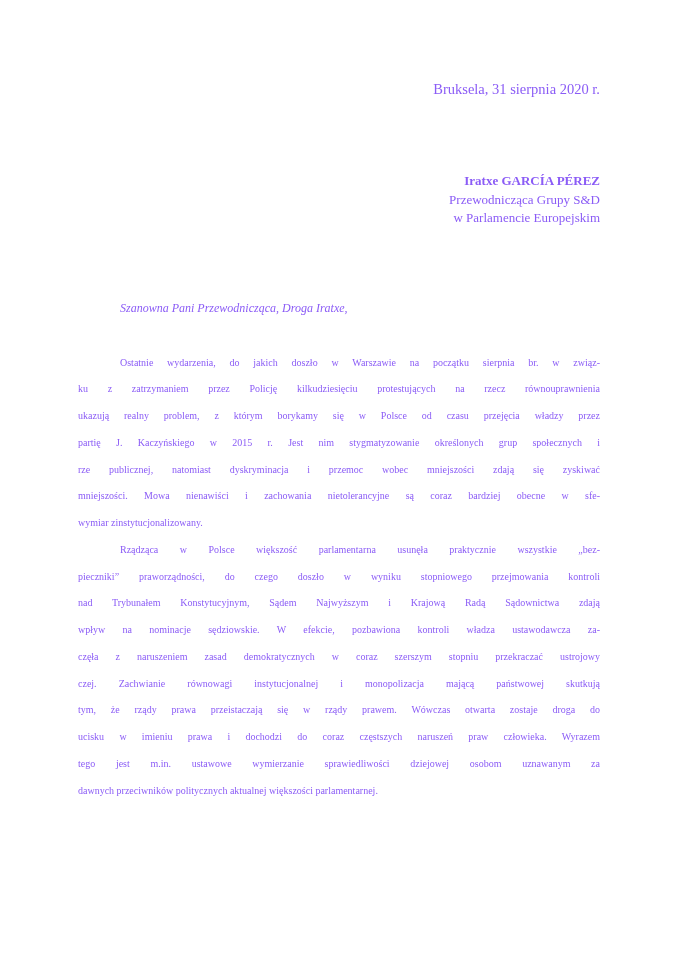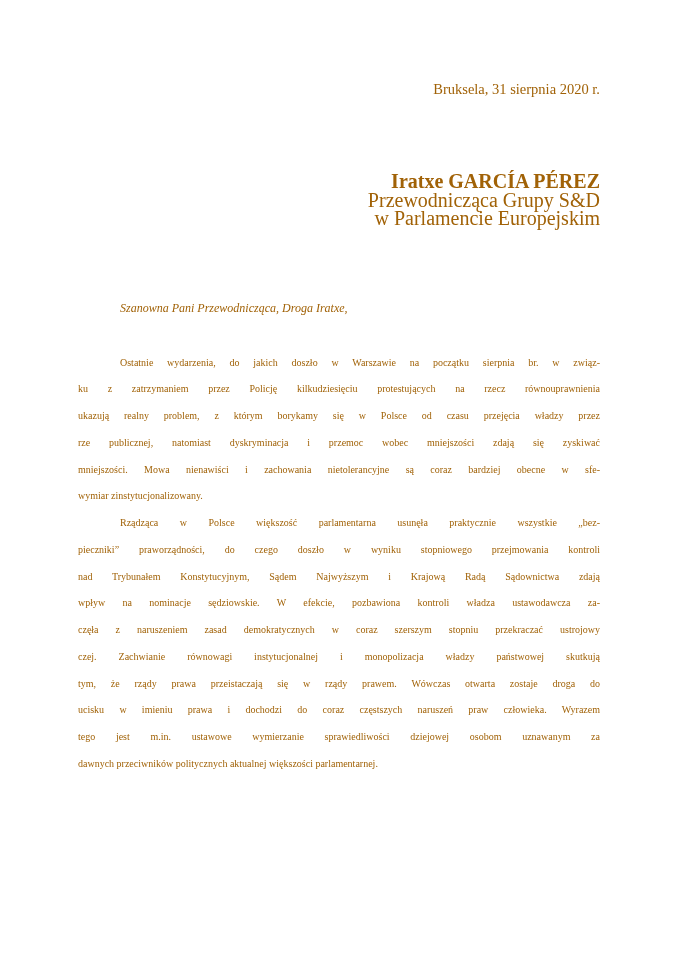--- a/index.html
+++ b/index.html
@@ -21,21 +21,21 @@
   .dateline {
     padding-top: 80px;
     text-align: right;
     font-size: 14.5px;
     line-height: 19px;
     white-space: nowrap;
   }
   .recipient {
     margin-top: 73px;
     text-align: right;
-    font-size: 20px;
+    font-size: 13px;
     line-height: 18.5px;
   }
   .recipient-name {
     font-weight: bold;
   }
   .salutation {
     margin-top: 70px;
     font-size: 12px;
     font-style: italic;
     line-height: 20px;
@@ -55,44 +55,45 @@
   .body-line.first {
     text-indent: 42px;
   }
   .body-line.last {
     text-align-last: left;
   }
 </style>
 </head>
 <body>
 
-<div class="page" style="background: rgb(255, 255, 255); color: #a16207;">
+<div class="page" style="background: rgb(255, 255, 255); color: #8b5cf6;">
 
   <div class="dateline">Bruksela, 31 sierpnia 2020 r.</div>
 
   <div class="recipient">
     <div class="recipient-name">Iratxe GARCÍA PÉREZ</div>
     <div class="recipient-role">Przewodnicząca Grupy S&amp;D</div>
     <div class="recipient-org">w Parlamencie Europejskim</div>
   </div>
 
   <div class="salutation">Szanowna Pani Przewodnicząca, Droga Iratxe,</div>
 
   <div class="letter-body">
       <div class="body-line first">Ostatnie wydarzenia, do jakich doszło w Warszawie na początku sierpnia br. w związ-</div>
       <div class="body-line">ku z zatrzymaniem przez Policję kilkudziesięciu protestujących na rzecz równouprawnienia</div>
       <div class="body-line">ukazują realny problem, z którym borykamy się w Polsce od czasu przejęcia władzy przez</div>
+      <div class="body-line">partię J. Kaczyńskiego w 2015 r. Jest nim stygmatyzowanie określonych grup społecznych i</div>
       <div class="body-line">rze publicznej, natomiast dyskryminacja i przemoc wobec mniejszości zdają się zyskiwać</div>
       <div class="body-line">mniejszości. Mowa nienawiści i zachowania nietolerancyjne są coraz bardziej obecne w sfe-</div>
       <div class="body-line last">wymiar zinstytucjonalizowany.</div>
       <div class="body-line first">Rządząca w Polsce większość parlamentarna usunęła praktycznie wszystkie „bez-</div>
       <div class="body-line">pieczniki” praworządności, do czego doszło w wyniku stopniowego przejmowania kontroli</div>
       <div class="body-line">nad Trybunałem Konstytucyjnym, Sądem Najwyższym i Krajową Radą Sądownictwa zdają</div>
       <div class="body-line">wpływ na nominacje sędziowskie. W efekcie, pozbawiona kontroli władza ustawodawcza za-</div>
       <div class="body-line">częła z naruszeniem zasad demokratycznych w coraz szerszym stopniu przekraczać ustrojowy</div>
-      <div class="body-line">czej. Zachwianie równowagi instytucjonalnej i monopolizacja władzy państwowej skutkują</div>
+      <div class="body-line">czej. Zachwianie równowagi instytucjonalnej i monopolizacja mającą państwowej skutkują</div>
       <div class="body-line">tym, że rządy prawa przeistaczają się w rządy prawem. Wówczas otwarta zostaje droga do</div>
       <div class="body-line">ucisku w imieniu prawa i dochodzi do coraz częstszych naruszeń praw człowieka. Wyrazem</div>
       <div class="body-line">tego jest m.in. ustawowe wymierzanie sprawiedliwości dziejowej osobom uznawanym za</div>
       <div class="body-line last">dawnych przeciwników politycznych aktualnej większości parlamentarnej.</div>
     </div>
 
 </div>
 
 </body></html>

